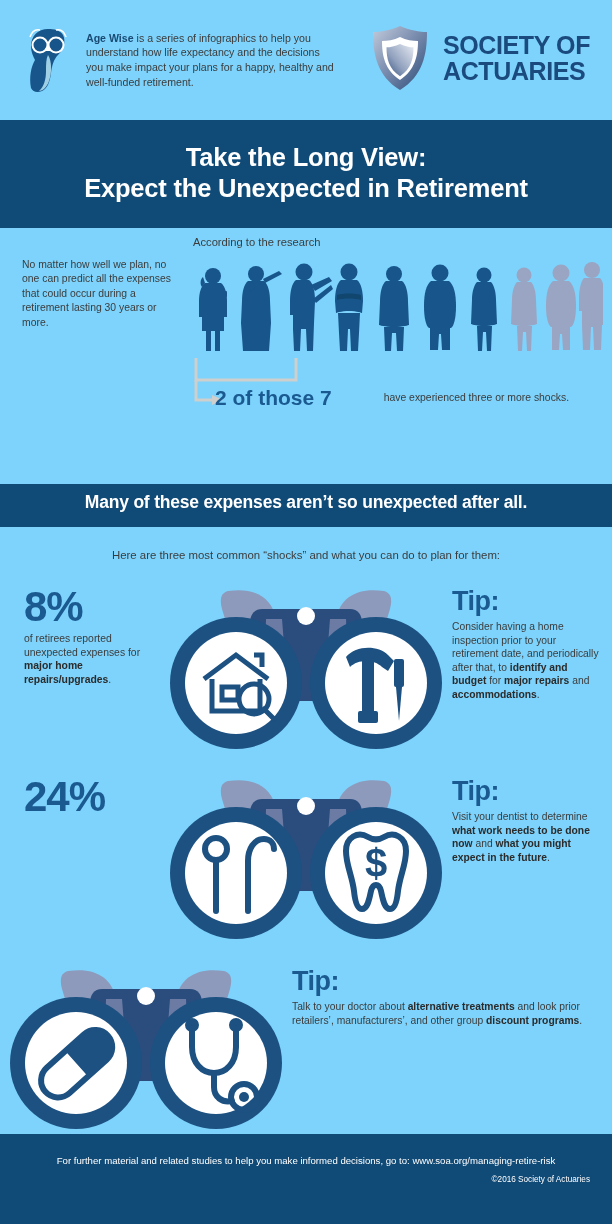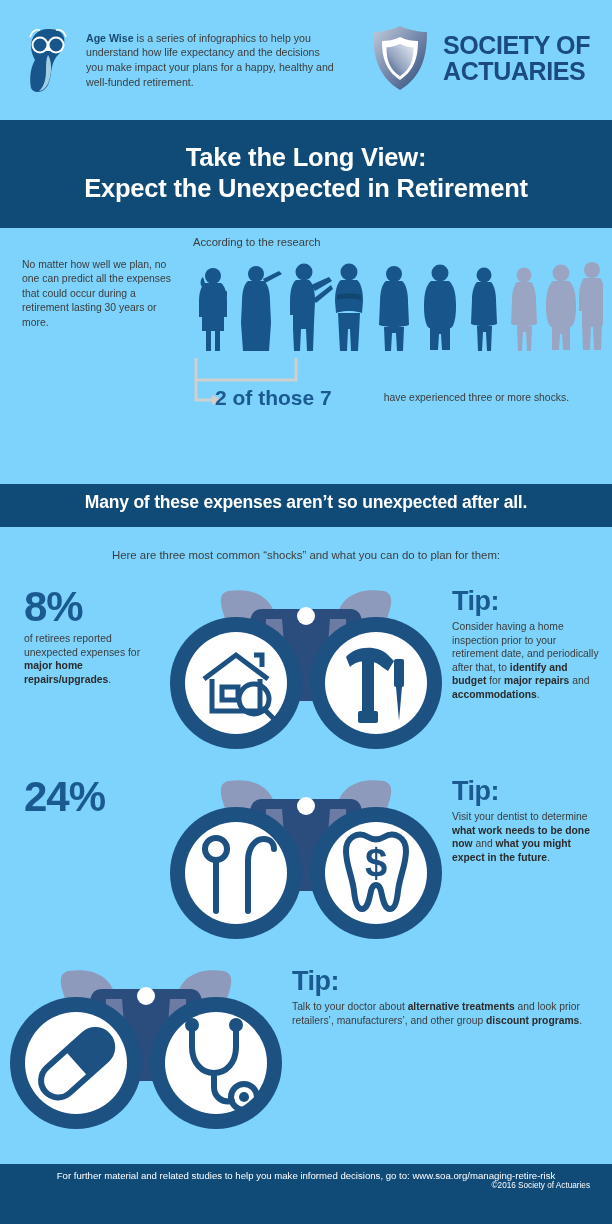--- a/index.html
+++ b/index.html
@@ -124,25 +124,25 @@
   }
   .tip-body {
     font-size:10.3px; line-height:13.5px; color:#3c3c3c;
   }
   .tip-body b { font-weight:bold; color:#2b2b2b; }
 
   
   .footer {
     position:absolute; left:0; bottom:0; width:612px;
     background:#104a77; color:#ffffff;
-    padding:6px 22px 10px;
-    height:60px;
+    padding:21px 22px 10px;
+    height:90px;
   }
   .footer-line1 { font-size:9.6px; text-align:center; }
-  .footer-line2 { font-size:8.2px; text-align:right; }
+  .footer-line2 { font-size:8.2px; text-align:right; margin-top:9px; }
 </style>
 </head>
 <body>
 
 <div id="page">
 
   <div class="header">
     <div class="owl-wrap">
       <svg viewBox="0 0 52 70" width="52" height="70">
         <path d="M26 4 C16 4 9 11 9 21 C9 27 11 31 13 35 C9 42 7 52 9 63 C11 67 15 68 20 66 C25 64 28 57 29 48 C30 40 32 34 36 30 C42 24 44 16 41 10 C38 5 32 4 26 4 Z" fill="#17558a"></path>

